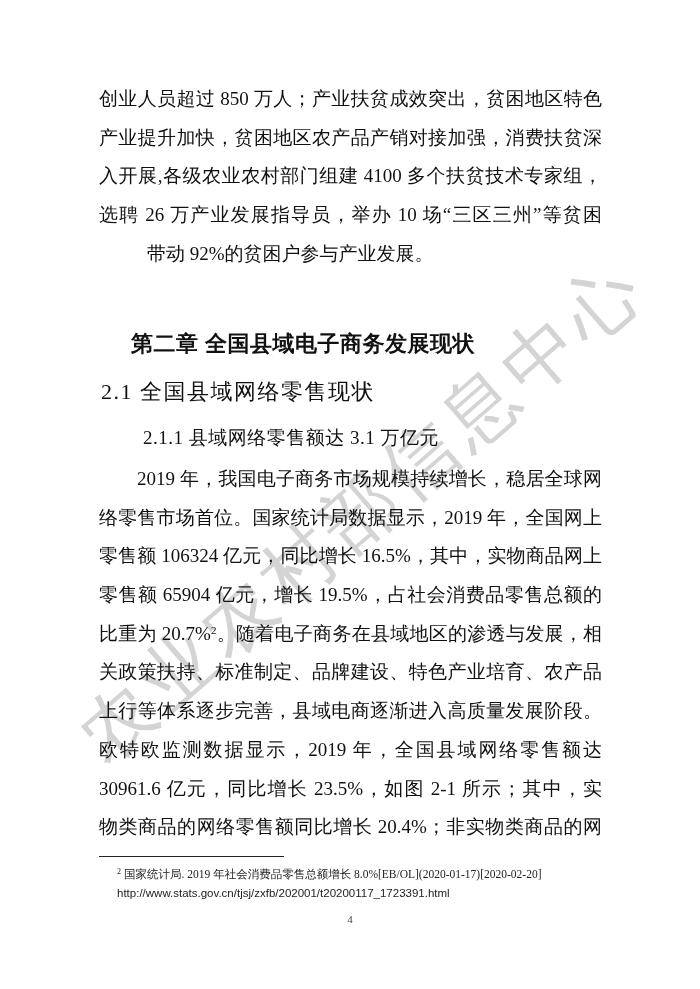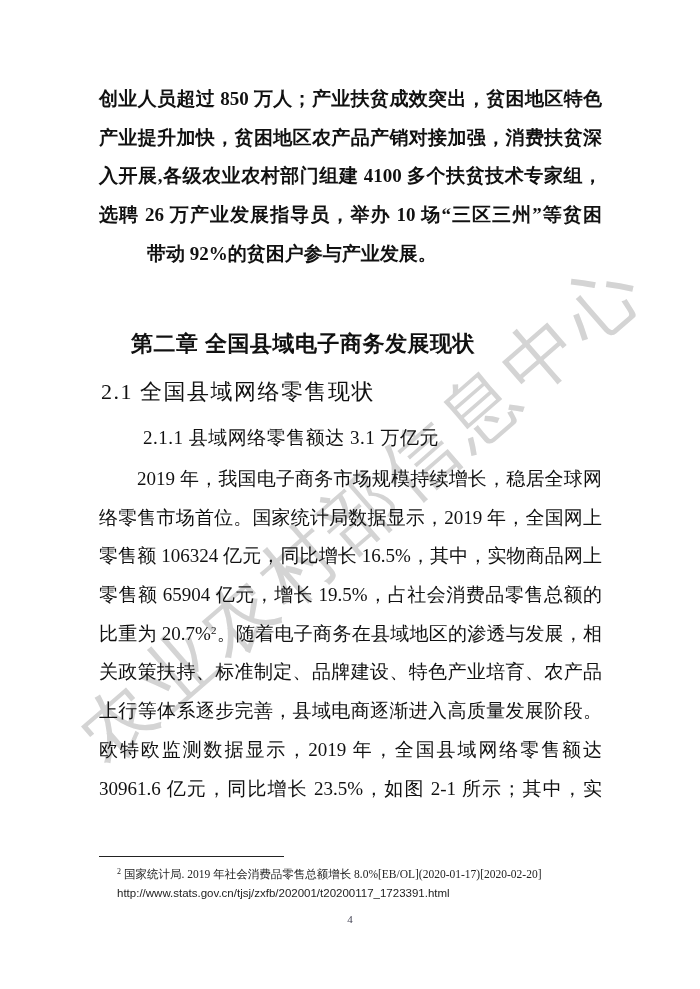--- a/index.html
+++ b/index.html
@@ -23,21 +23,21 @@
     z-index:0;
     user-select:none;
   }
   .content{position:relative;z-index:1;}
   .bodytext{
     position:absolute;
     left:99px;width:503px;
     font-size:19px;
     line-height:38.7px;
   }
-  .para1{top:80px;font-weight:bold;}
+  .para1{top:80px;}
   .para2{top:460px;}
   .bline{
     height:38.7px;
     text-align:justify;
     text-align-last:justify;
     white-space:nowrap;
   }
   .bline.lastline{text-align-last:left;margin-left:48px;}
   .bline.indent{text-indent:38px;}
   sup.bsup{font-size:11px;vertical-align:6px;line-height:0;}
@@ -102,20 +102,21 @@
     <div class="bodytext para2">
       <div class="bline indent">2019 年，我国电子商务市场规模持续增长，稳居全球网</div>
       <div class="bline">络零售市场首位。国家统计局数据显示，2019 年，全国网上</div>
       <div class="bline">零售额 106324 亿元，同比增长 16.5%，其中，实物商品网上</div>
       <div class="bline">零售额 65904 亿元，增长 19.5%，占社会消费品零售总额的</div>
       <div class="bline"><span>比重为 20.7%</span><sup class="bsup">2</sup><span>。随着电子商务在县域地区的渗透与发展，相</span></div>
       <div class="bline">关政策扶持、标准制定、品牌建设、特色产业培育、农产品</div>
       <div class="bline">上行等体系逐步完善，县域电商逐渐进入高质量发展阶段。</div>
       <div class="bline">欧特欧监测数据显示，2019 年，全国县域网络零售额达</div>
       <div class="bline">30961.6 亿元，同比增长 23.5%，如图 2-1 所示；其中，实</div>
+      <div class="bline">物类商品的网络零售额同比增长 20.4%；非实物类商品的网</div>
     </div>
 
     <div class="footnote-divider"></div>
 
     <div class="footnote">
       <div><sup class="fn-marker">2</sup><span>国家统计局. 2019 年社会消费品零售总额增长 8.0%[EB/OL](2020-01-17)[2020-02-20]</span></div>
       <div class="fn-url">http://www.stats.gov.cn/tjsj/zxfb/202001/t20200117_1723391.html</div>
     </div>
 
     <div class="page-number">4</div>

